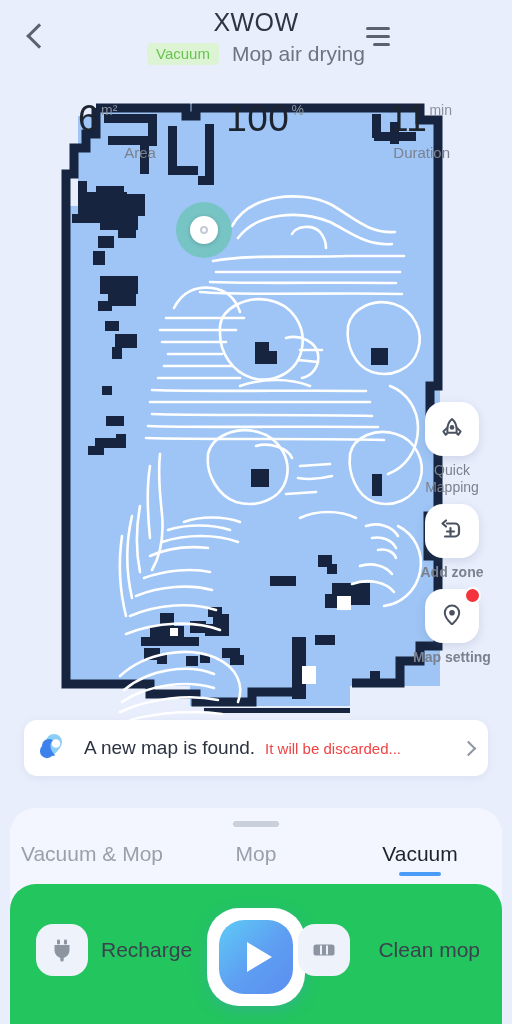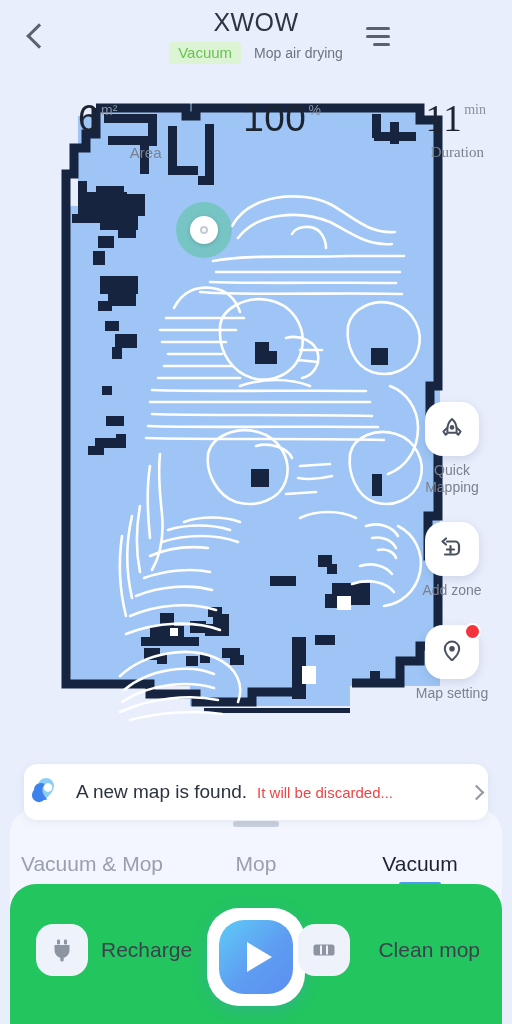--- a/index.html
+++ b/index.html
@@ -38,21 +38,21 @@
   }
   .subrow {
     position: absolute; top: 42px; left: 0; width: 512px;
     display: flex; align-items: center; justify-content: center; gap: 13px;
   }
   .badge-vacuum {
     background: #ddf4d4; color: #68c350;
     font-size: 15px; padding: 3px 9px 4px; border-radius: 4px;
     line-height: 1;
   }
-  .sub-mop { color: #6d7480; font-size: 14px; }
+  .sub-mop { color: #6d7480; font-size: 21px; }
   .menu-btn {
     position: absolute; right: 16px; top: 16px;
     width: 40px; height: 40px;
     display: flex; flex-direction: column; justify-content: center;
     align-items: flex-end; gap: 5px;
   }
   .menu-btn i { display: block; background: #5a6270; border-radius: 2px; height: 3px; }
   .menu-btn i:nth-child(1) { width: 24px; }
   .menu-btn i:nth-child(2) { width: 24px; }
   .menu-btn i:nth-child(3) { width: 17px; }
@@ -69,21 +69,21 @@
   }
   .stat .unit {
     font-size: 14px; color: #8a909c; vertical-align: top;
     position: relative; top: 2px; left: 2px;
   }
   .stat .lbl {
     display: block; font-size: 15px; color: #7b818d; margin-top: 6px;
   }
   .stat.area { text-align: left; padding-left: 78px; }
   .stat.area .lbl { text-align: center; }
-  .stat.dur  { text-align: right; padding-right: 28px; font-family: Liberation Serif, serif; }
+  .stat.dur  { text-align: right; padding-right: 62px; }
   .stat.dur .lbl { text-align: right; }
 
   
   .map-wrap {
     position: absolute; top: 86px; left: 0;
     width: 512px; height: 640px;
     overflow: hidden;
   }
   .map-svg { display: block; }
 
@@ -104,24 +104,24 @@
   .robot .pupil {
     position: absolute; left: 24px; top: 24px;
     width: 8px; height: 8px; border-radius: 50%;
     border: 2px solid #c3cbd6; box-sizing: border-box;
   }
 
   
   .fabs {
     position: absolute; right: 14px; top: 402px;
     width: 92px; z-index: 7;
-    display: flex; flex-direction: column; align-items: center; gap: 18px;
+    display: flex; flex-direction: column; align-items: center;
   }
   .fab-item { position: relative; display: flex; flex-direction: column; align-items: center; }
-  .fab-item + .fab-item { margin-top: 8px; }
+  .fab-item + .fab-item { margin-top: 8px; font-weight: bold; }
   .fab {
     width: 54px; height: 54px; border-radius: 18px;
     background: #fff; box-shadow: 0 3px 10px rgba(80,100,140,.18);
     display: flex; align-items: center; justify-content: center;
     position: relative;
   }
   .fab svg { display: block; }
   .fab-label {
     margin-top: 6px; font-size: 14px; color: #7b818d;
     text-align: center; line-height: 17px; width: 92px;
@@ -131,21 +131,21 @@
     width: 13px; height: 13px; border-radius: 50%;
     background: #f4333c; border: 2px solid #fff; box-sizing: content-box;
   }
 
   
   .banner {
     position: absolute; left: 24px; top: 720px;
     width: 464px; height: 56px; box-sizing: border-box;
     background: #fff; border-radius: 13px;
     box-shadow: 0 2px 9px rgba(90,110,150,.10);
-    display: flex; align-items: center; padding: 0 6px; z-index: 8; margin-top: 44px;
+    display: flex; align-items: center; padding: 0 14px; z-index: 8;
   }
   .banner-icon { width: 34px; height: 34px; flex: 0 0 34px; margin-right: 12px; }
   .banner-main { font-size: 19px; color: #2b3240; white-space: nowrap; }
   .banner-sub {
     font-size: 15px; color: #ef4444; margin-left: 10px;
     flex: 1; overflow: hidden; white-space: nowrap;
   }
   .banner-chev {
     width: 9px; height: 9px; margin-left: 6px; flex: 0 0 auto;
     border-top: 2.4px solid #8f96a4; border-right: 2.4px solid #8f96a4;
@@ -157,21 +157,21 @@
     position: absolute; left: 10px; top: 808px;
     width: 492px; height: 216px; box-sizing: border-box;
     background: #f3f6fe; border-radius: 26px 26px 0 0;
   }
   .grabber {
     position: absolute; left: 50%; transform: translateX(-50%); top: 13px;
     width: 46px; height: 6px; border-radius: 3px; background: #c9cfdb;
   }
   .tabs {
     position: absolute; top: 24px; left: 0; width: 492px; height: 54px;
-    display: flex; align-items: flex-end;
+    display: flex; align-items: center;
   }
   .tab {
     flex: 1; text-align: center; font-size: 21px;
     color: #9aa0ac; position: relative; padding-bottom: 10px;
   }
   .tab.active { color: #1d2430; }
   .tab .underline {
     position: absolute; left: 50%; transform: translateX(-50%); bottom: 0;
     width: 42px; height: 4px; border-radius: 2px; background: #4b9bf8;
   }

